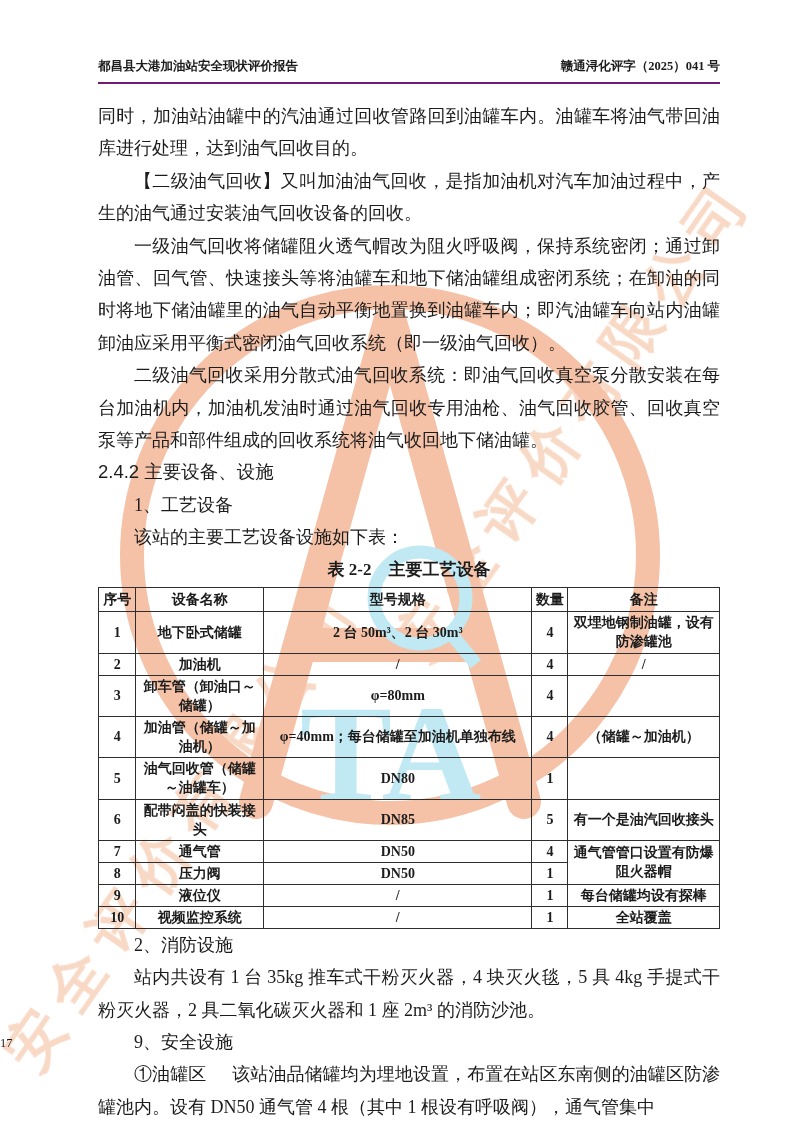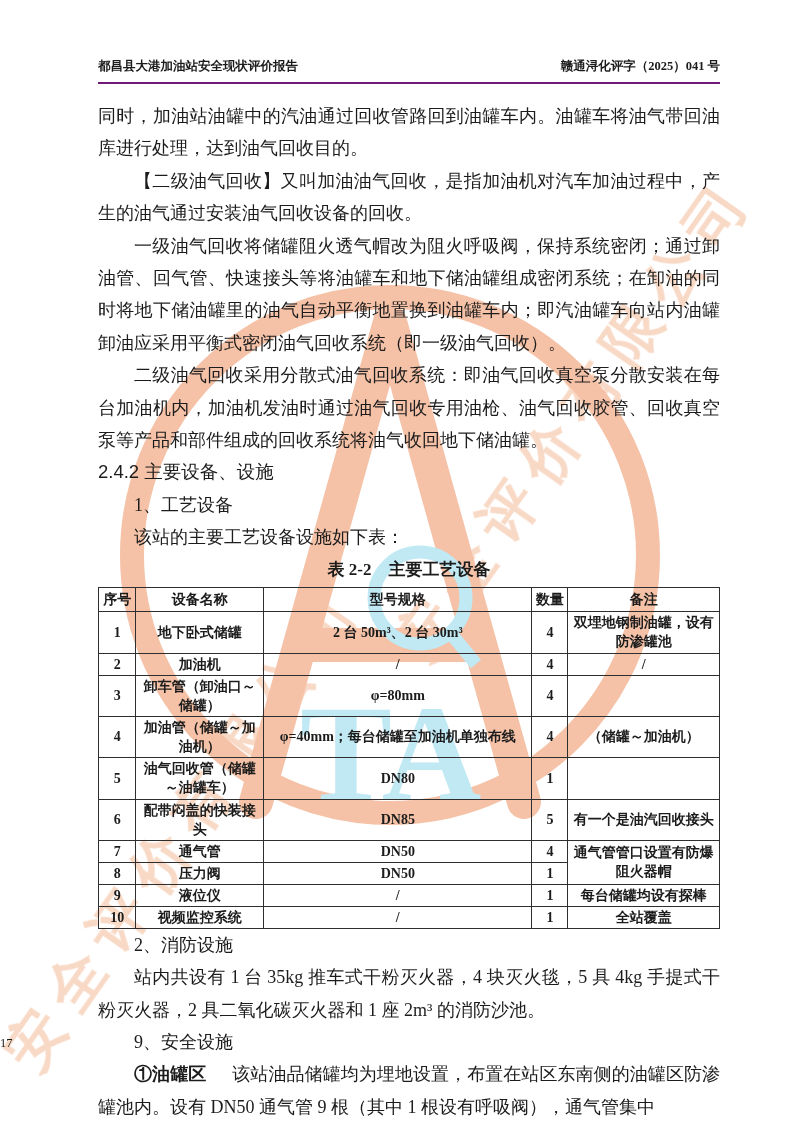--- a/index.html
+++ b/index.html
@@ -35,21 +35,21 @@
   }
   table.equip th, table.equip td {
     border:1px solid #2e2e2e;
     padding:1px 2px;
     font-weight:bold;
     vertical-align:middle;
   }
   table.equip th { height:24px; }
   table.equip td { height:21px; }
   tr.tall td { height:42px; }
-  .lead-bold { font-weight:bold; margin-right:26px; }
+  .lead-bold { font-weight:normal; margin-right:26px; }
   .footer {
     position:absolute; left:0; right:0; top:1036px; z-index:1;
     text-align:left; font-size:12.5px;
   }
 </style>
 </head>
 <body>
 
 <div class="page">
 
@@ -170,21 +170,21 @@
           <td>1</td>
           <td>全站覆盖</td>
         </tr>
       </tbody>
     </table>
 
     <p class="ind">2、消防设施</p>
     <p class="ind">站内共设有 1 台 35kg 推车式干粉灭火器，4 块灭火毯，5 具 4kg 手提式干粉灭火器，2 具二氧化碳灭火器和 1 座 2m³ 的消防沙池。</p>
     <p class="ind">9、安全设施</p>
     <p class="ind">
-      <span class="lead-bold">①油罐区</span><span>该站油品储罐均为埋地设置，布置在站区东南侧的油罐区防渗罐池内。设有 DN50 通气管 9 根（其中 1 根设有呼吸阀），通气管集中</span>
+      <span class="lead-bold">①油罐区</span><span>该站油品储罐均为埋地设置，布置在站区东南侧的油罐区防渗罐池内。设有 DN50 通气管 4 根（其中 1 根设有呼吸阀），通气管集中</span>
     </p>
   </div>
 
   <div class="footer">
     <span>17</span>
   </div>
 
 </div>
 
 </body></html>

